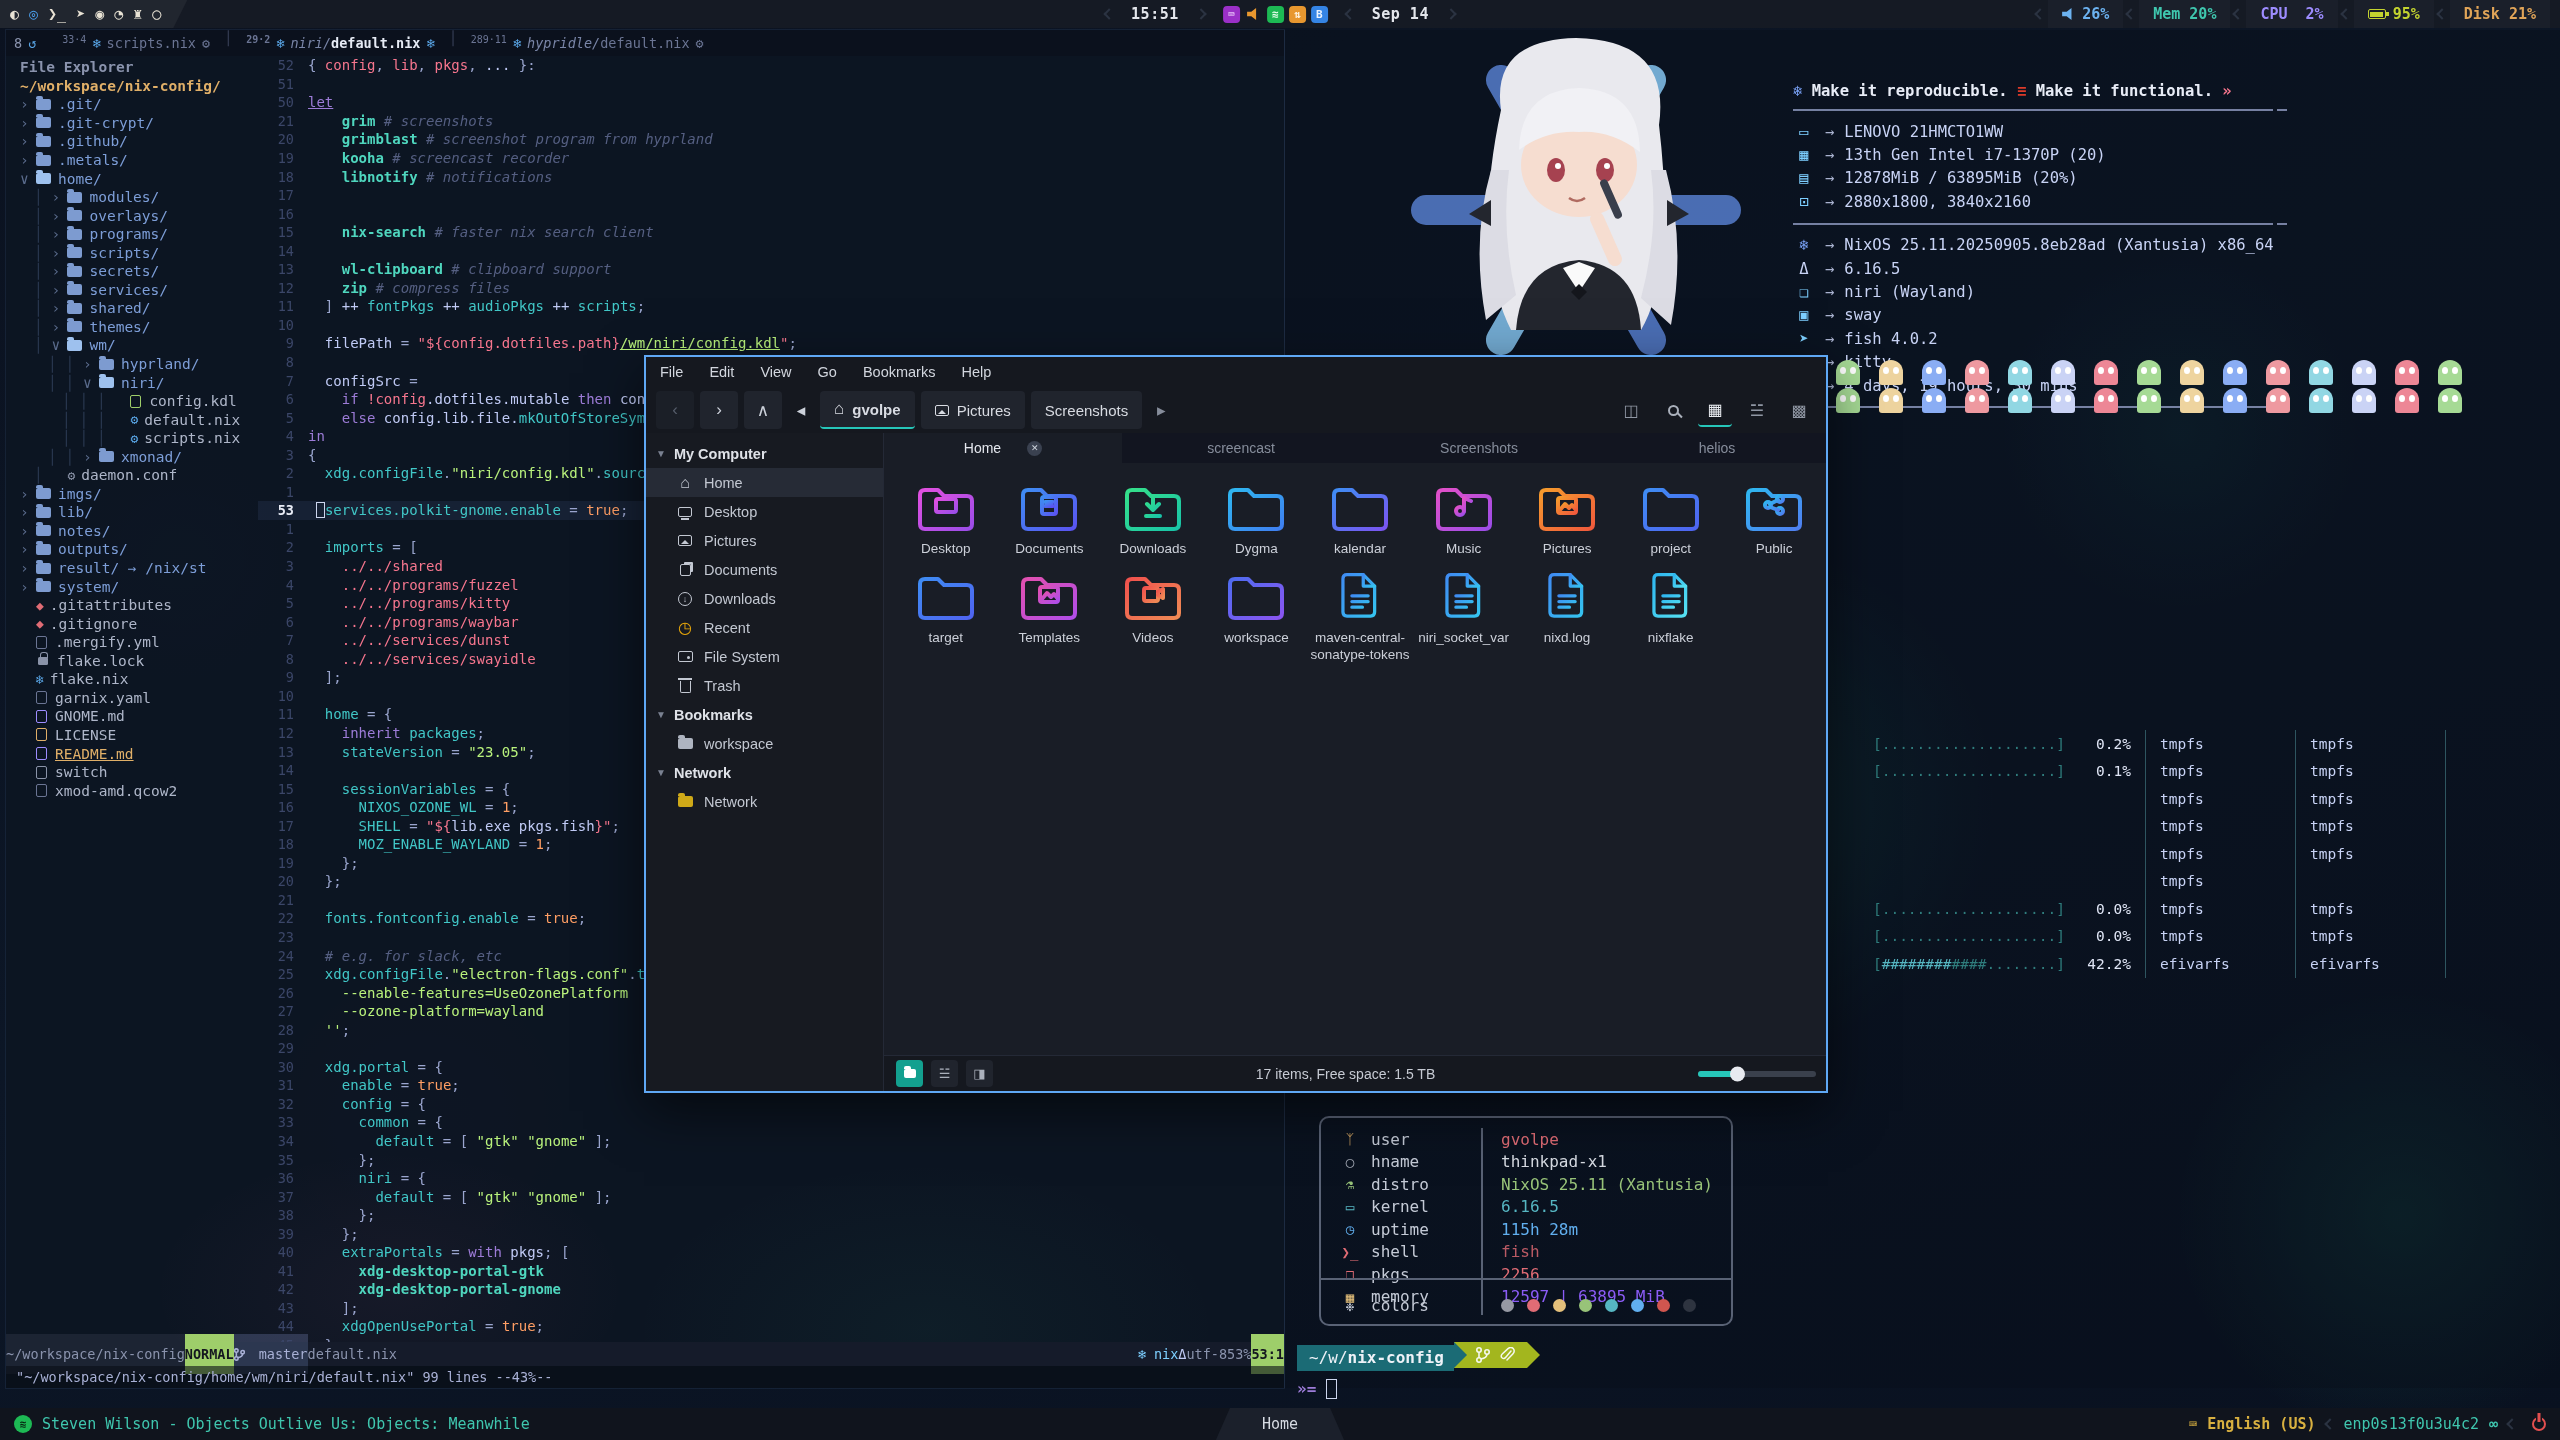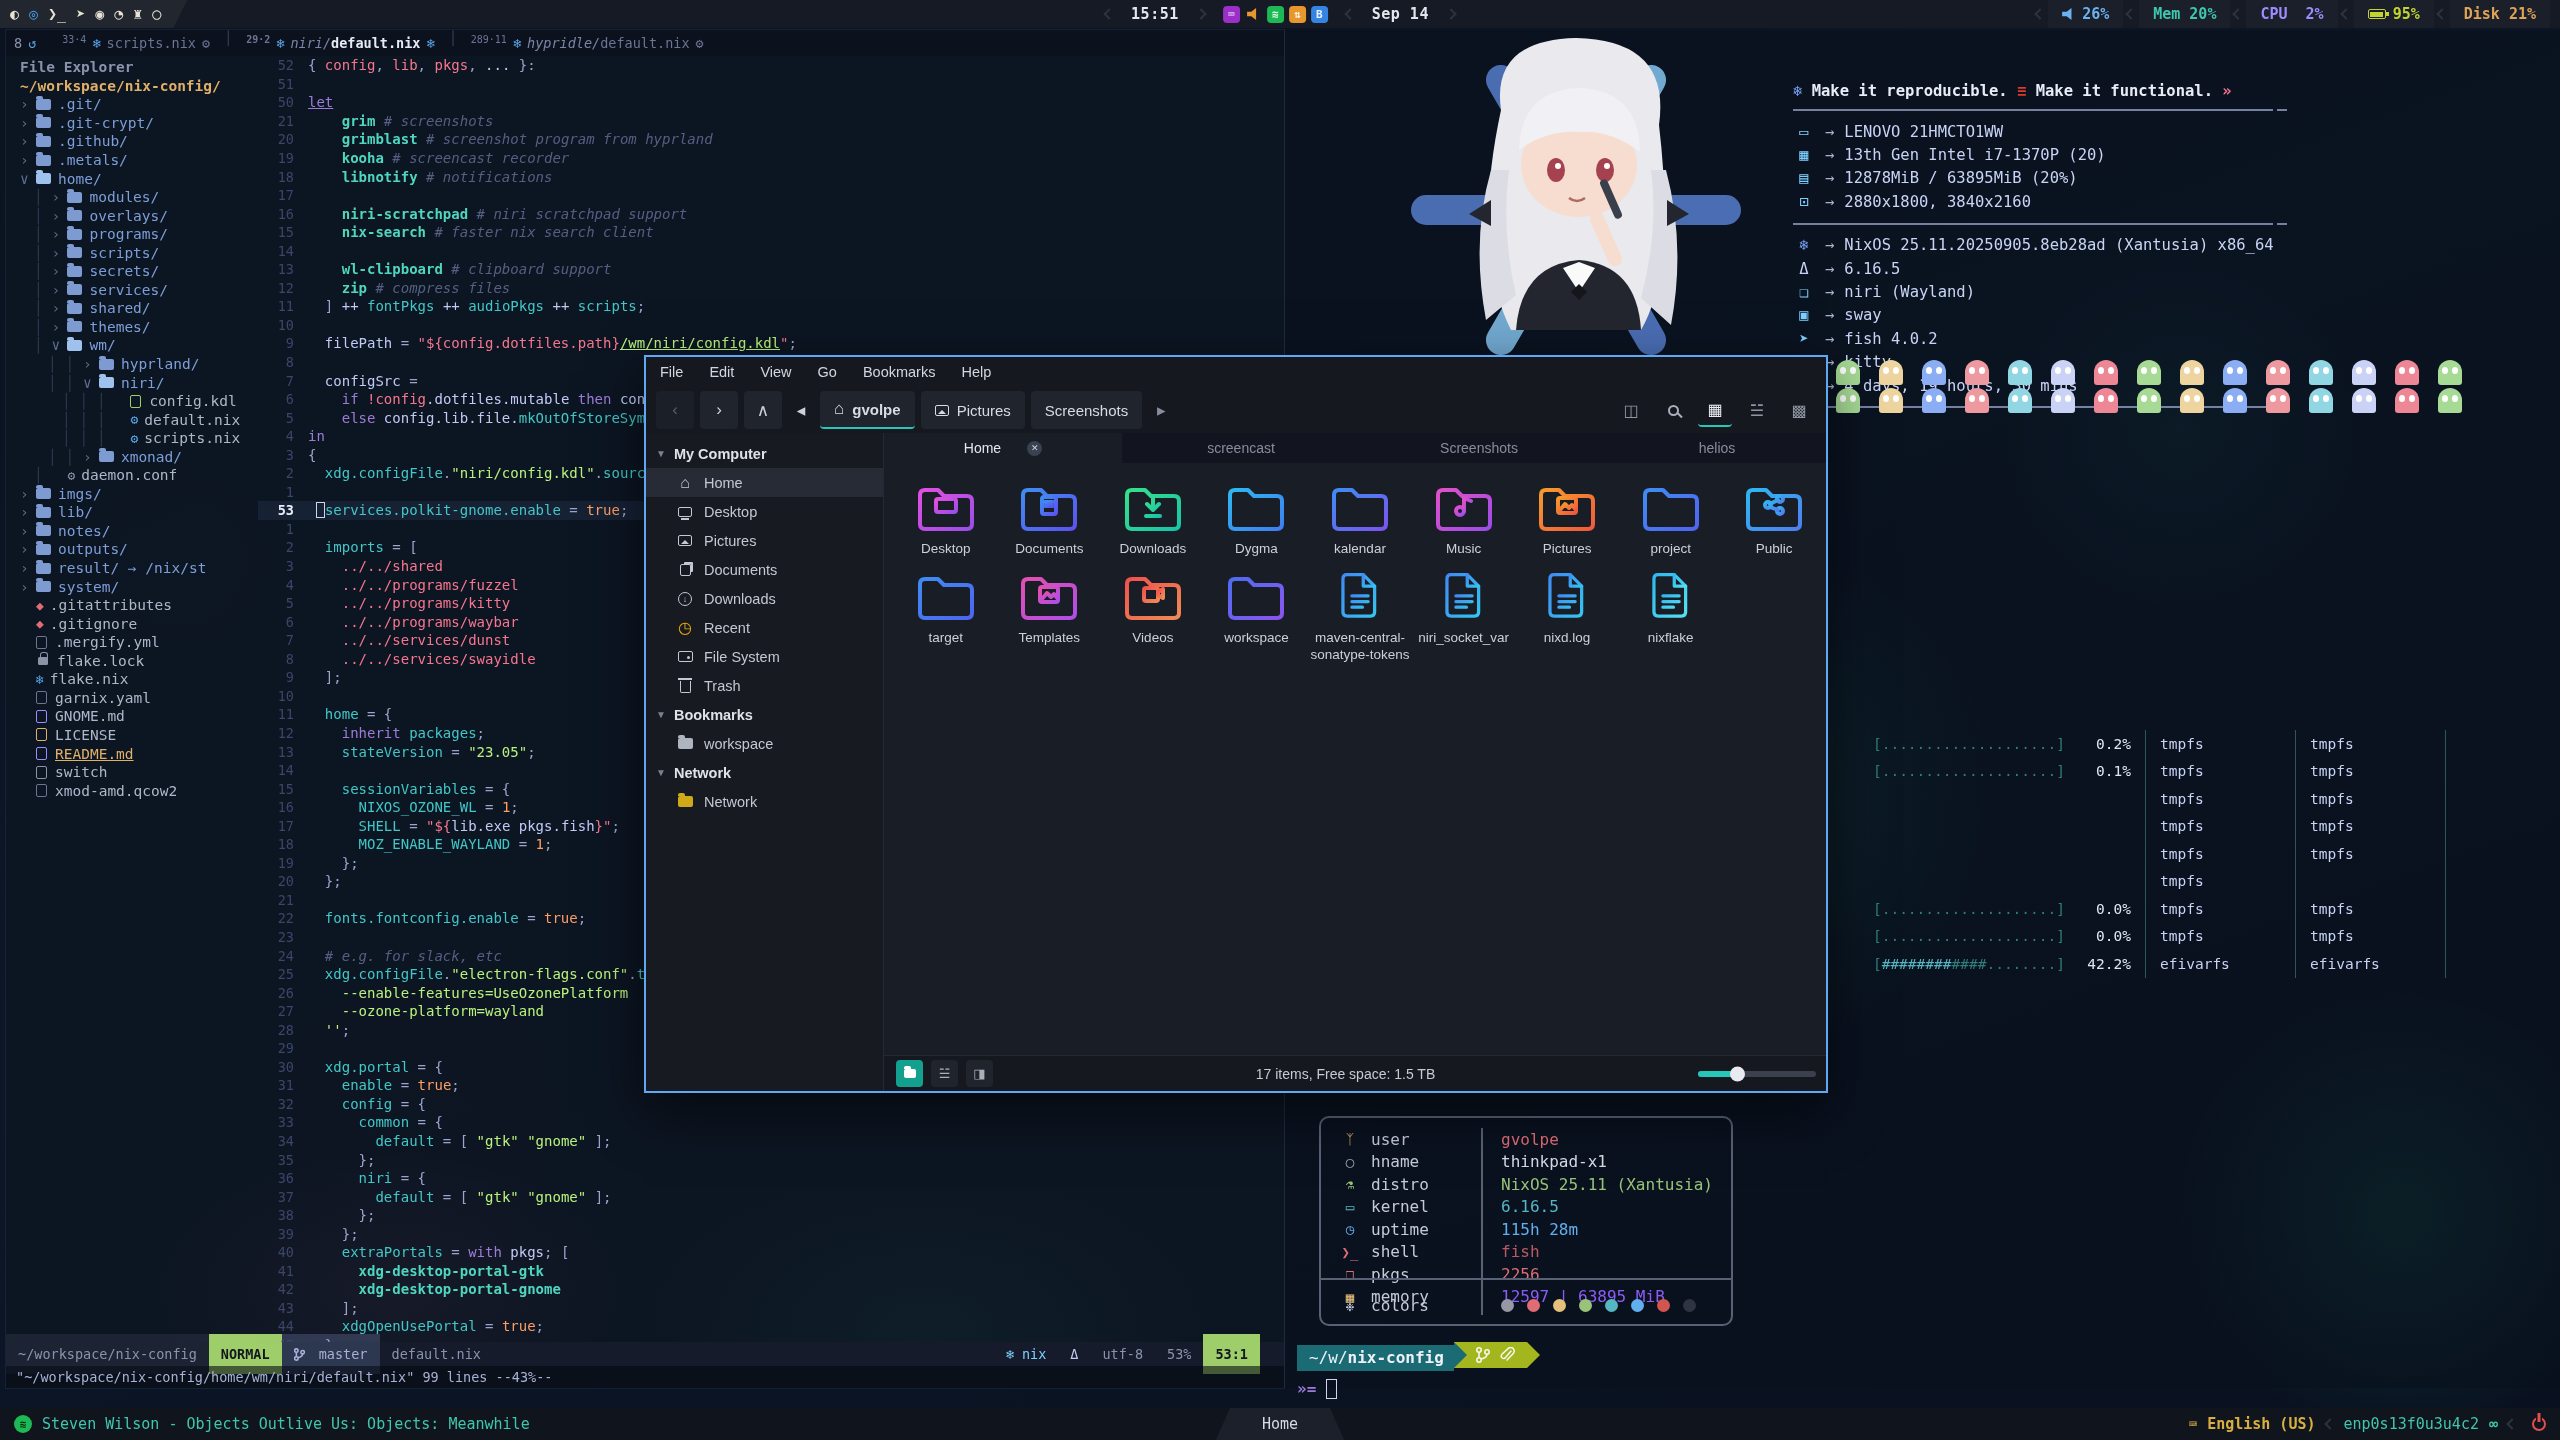--- a/index.html
+++ b/index.html
@@ -70,21 +70,21 @@
   .gn{width:50px;flex:none;text-align:right;padding-right:14px;color:#3b4668;font-size:13.5px}
   .gn.gc{color:#e8ecf6;font-weight:bold}
   .ct{flex:1}
   .tk-p{color:#9aa5ce}.tk-r{color:#f7768e}.tk-k{color:#9d7cd8}.tk-c{color:#41c7c7}
   .tk-g{color:#4fd6be;font-weight:bold}.tk-s{color:#b9f27c}.tk-n{color:#ff9e64}
   .tk-m{color:#555f82;font-style:italic}.tk-f{color:#c0caf5}
   .tk-l{color:#b9f27c;text-decoration:underline}
   .tk-u{color:#9d7cd8;text-decoration:underline}
   .tk-x{outline:1.5px solid #cdd6ee;outline-offset:-1.5px}
   #statusline{height:24px;flex:none;display:flex;align-items:center;background:#151b2a;font-size:13.5px;color:#8a93ad}
-  .sseg{height:40px;display:flex;align-items:center;padding:0 12px;gap:6px;white-space:pre}
+  .sseg{height:40px;display:flex;align-items:center;padding:0 0;gap:6px;white-space:pre}
   #cmdline{height:22px;flex:none;display:flex;align-items:center;font-size:13.5px;color:#a9b1d6;padding-left:10px;background:rgba(8,13,22,.6);white-space:pre}
 
   
   #rightterm{left:1284px;top:30px;width:1276px;height:1358px;background:rgba(9,15,27,.45);z-index:1;border-left:1px solid rgba(50,70,100,.35)}
   #fastfetch{position:absolute;left:508px;top:52px;width:720px;font-size:15.5px;color:#c8d3f5}
   .ffh{font-weight:bold;color:#e8ecf6;white-space:pre}
   .ffsep{height:2px;background:#9aa5ce;width:480px;margin:9px 0;position:relative;opacity:.75}
   .ffsep::after{content:"";position:absolute;right:-14px;top:0;width:10px;height:2px;background:#9aa5ce}
   .ffl{display:flex;gap:10px;height:23.4px;align-items:center;white-space:pre}
   .ffl .fi{width:22px;display:inline-block;text-align:center}
@@ -319,21 +319,21 @@
       </div>
     <div id="rowscol">
         <div class="crow"><span class="gn">52</span><span class="ct"><span class="tk-p">{ </span><span class="tk-r">config</span><span class="tk-p">, </span><span class="tk-r">lib</span><span class="tk-p">, </span><span class="tk-r">pkgs</span><span class="tk-p">, </span><span class="tk-f">...</span><span class="tk-p"> }:</span></span></div>
         <div class="crow"><span class="gn">51</span><span class="ct"></span></div>
         <div class="crow"><span class="gn">50</span><span class="ct"><span class="tk-u">let</span></span></div>
         <div class="crow"><span class="gn">21</span><span class="ct"><span class="tk-g">    grim </span><span class="tk-m"># screenshots</span></span></div>
         <div class="crow"><span class="gn">20</span><span class="ct"><span class="tk-g">    grimblast </span><span class="tk-m"># screenshot program from hyprland</span></span></div>
         <div class="crow"><span class="gn">19</span><span class="ct"><span class="tk-g">    kooha </span><span class="tk-m"># screencast recorder</span></span></div>
         <div class="crow"><span class="gn">18</span><span class="ct"><span class="tk-g">    libnotify </span><span class="tk-m"># notifications</span></span></div>
         <div class="crow"><span class="gn">17</span></div>
-        <div class="crow"><span class="gn">16</span><span class="ct"><span class="tk-g">    niri-scratchpad </span><span class="tk-m"># niri scratchpad support</span></span></div>
+        <div class="crow"><span class="gn">16</span></div>
         <div class="crow"><span class="gn">15</span><span class="ct"><span class="tk-g">    nix-search </span><span class="tk-m"># faster nix search client</span></span></div>
         <div class="crow"><span class="gn">14</span></div>
         <div class="crow"><span class="gn">13</span><span class="ct"><span class="tk-g">    wl-clipboard </span><span class="tk-m"># clipboard support</span></span></div>
         <div class="crow"><span class="gn">12</span><span class="ct"><span class="tk-g">    zip </span><span class="tk-m"># compress files</span></span></div>
         <div class="crow"><span class="gn">11</span><span class="ct"><span class="tk-p">  ] </span><span class="tk-f">++ </span><span class="tk-c">fontPkgs </span><span class="tk-f">++ </span><span class="tk-c">audioPkgs </span><span class="tk-f">++ </span><span class="tk-c">scripts</span><span class="tk-p">;</span></span></div>
         <div class="crow"><span class="gn">10</span><span class="ct"></span></div>
         <div class="crow"><span class="gn">9</span><span class="ct"><span class="tk-f">  filePath </span><span class="tk-p">= </span><span class="tk-r">"${config.dotfiles.path}</span><span class="tk-l">/wm/niri/config.kdl</span><span class="tk-r">"</span><span class="tk-p">;</span></span></div>
         <div class="crow"><span class="gn">8</span><span class="ct"></span></div>
         <div class="crow"><span class="gn">7</span><span class="ct"><span class="tk-f">  configSrc </span><span class="tk-p">=</span></span></div>
         <div class="crow"><span class="gn">6</span><span class="ct"><span class="tk-k">    if </span><span class="tk-r">!config</span><span class="tk-f">.dotfiles.mutable </span><span class="tk-k">then </span><span class="tk-f">configSrc</span></span></div>

